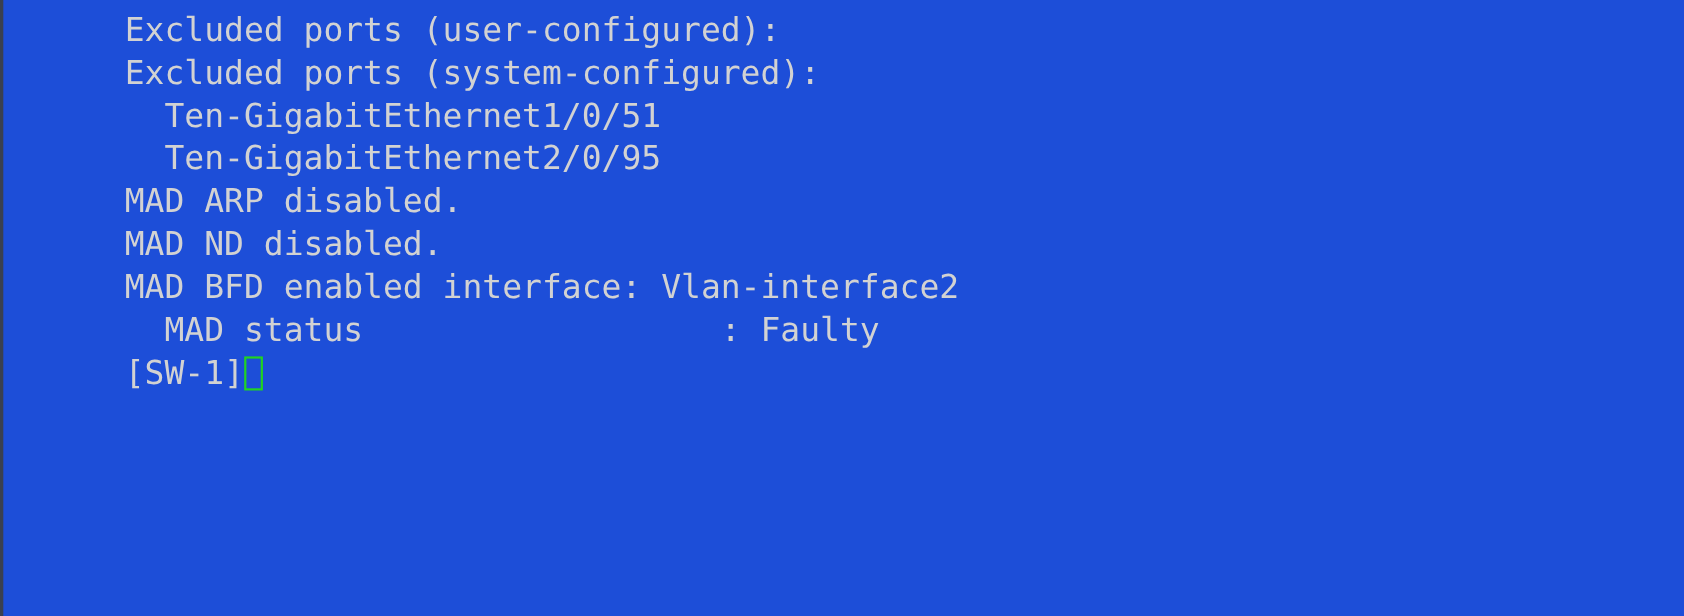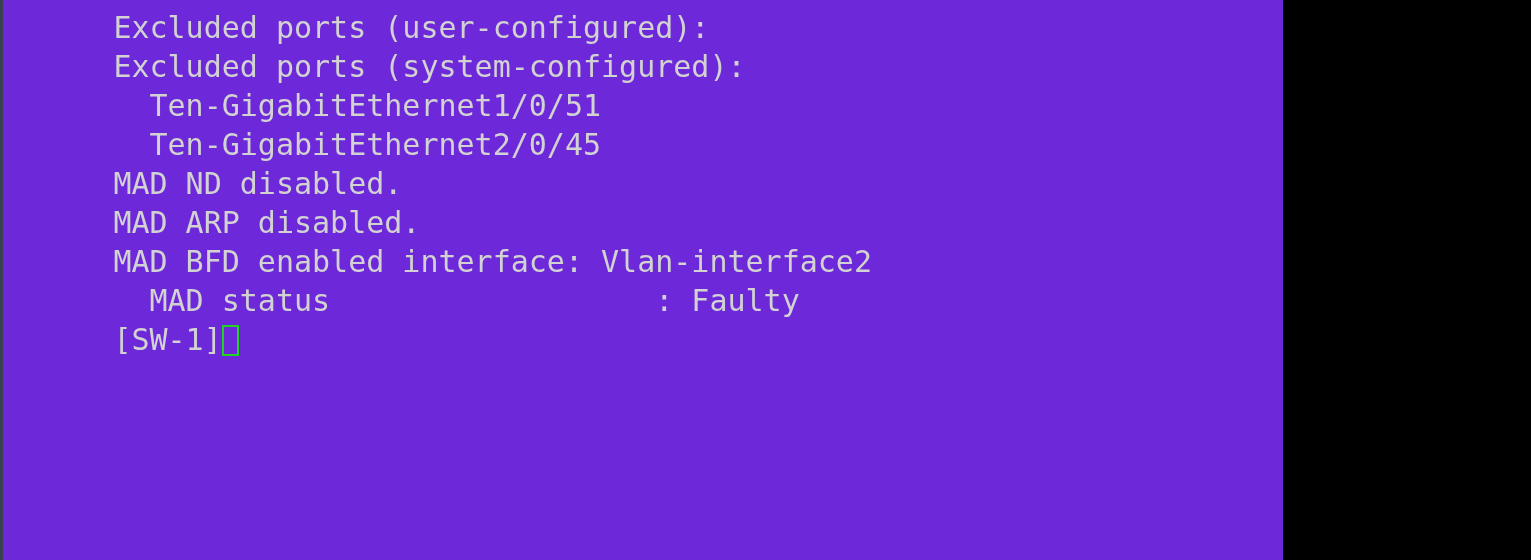--- a/index.html
+++ b/index.html
@@ -10,23 +10,23 @@
   }
   body {
     width: 1531px;
     height: 560px;
     overflow: hidden;
     font-family: "DejaVu Sans Mono", "Liberation Mono", monospace;
   }
 
   #terminal {
     position: relative;
-    width: 1283px;
+    width: 1531px;
     height: 560px;
-    background: #6d28d9;
+    background: #1d4ed8;
     overflow: hidden;
   }
 
   
   #left-edge {
     position: absolute;
     left: 0;
     top: 0;
     width: 3px;
     height: 560px;
@@ -88,30 +88,30 @@
     <div class="row">
       <span>Excluded ports (system-configured):</span>
     </div>
 
     <div class="row">
       <span>  Ten-GigabitEthernet1/0/51</span>
     </div>
 
 
     <div class="row">
-      <span>  Ten-GigabitEthernet2/0/45</span>
+      <span>  Ten-GigabitEthernet2/0/95</span>
     </div>
 
 
     <div class="row">
-      <span>MAD ND disabled.</span>
+      <span>MAD ARP disabled.</span>
     </div>
 
     <div class="row">
-      <span>MAD ARP disabled.</span>
+      <span>MAD ND disabled.</span>
     </div>
 
 
     <div class="row">
       <span>MAD BFD enabled interface: Vlan-interface2</span>
     </div>
 
     <div class="row">
       <span>  MAD status                  : Faulty</span>
     </div>

